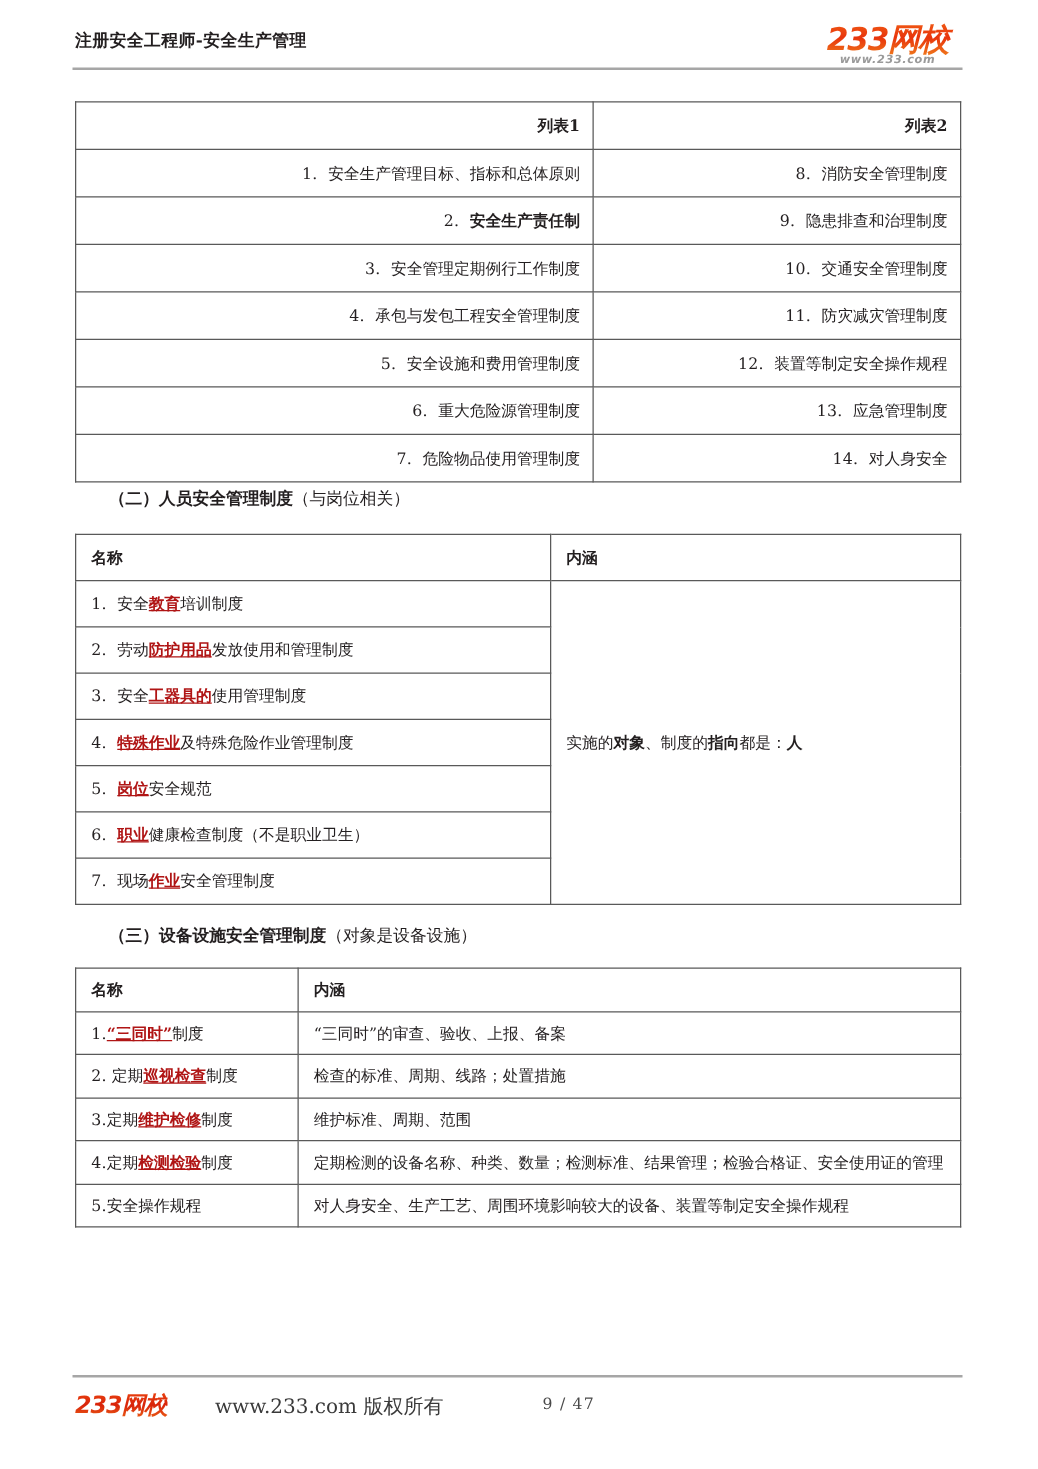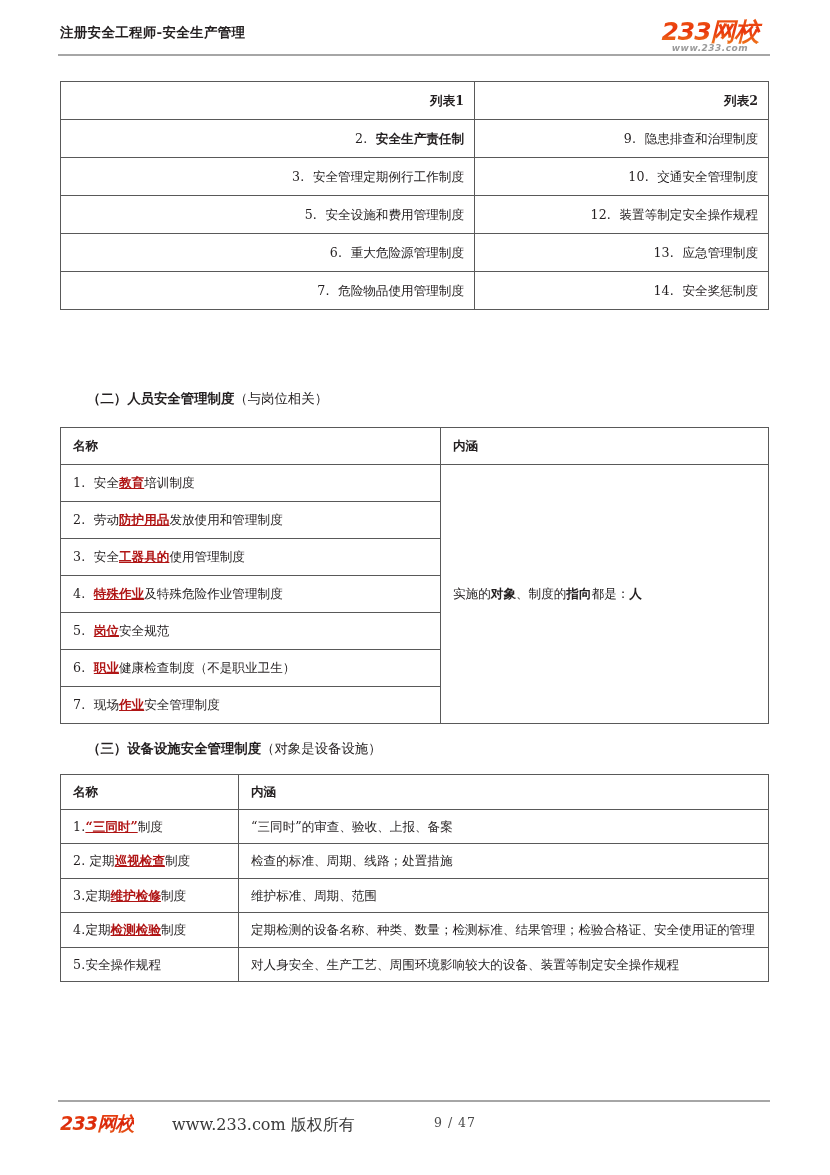--- a/index.html
+++ b/index.html
@@ -209,38 +209,46 @@
     <colgroup>
         <col style="width:414px">
         <col style="width:294px">
       </colgroup>
     <tbody id="t1-body">
         <tr>
           <th>列表1</th>
           <th>列表2</th>
         </tr>
         <tr>
+          <td><span class="num">1.&nbsp; </span><span>安全生产管理目标、指标和总体原则</span></td>
+          <td><span class="num">8.&nbsp; </span><span>消防安全管理制度</span></td>
+        </tr>
+        <tr>
           <td><span class="num">2.&nbsp; </span><span class="b">安全生产责任制</span></td>
           <td><span class="num">9.&nbsp; </span><span>隐患排查和治理制度</span></td>
         </tr>
         <tr>
           <td><span class="num">3.&nbsp; </span><span>安全管理定期例行工作制度</span></td>
           <td><span class="num">10.&nbsp; </span><span>交通安全管理制度</span></td>
         </tr>
         <tr>
+          <td><span class="num">4.&nbsp; </span><span>承包与发包工程安全管理制度</span></td>
+          <td><span class="num">11.&nbsp; </span><span>防灾减灾管理制度</span></td>
+        </tr>
+        <tr>
           <td><span class="num">5.&nbsp; </span><span>安全设施和费用管理制度</span></td>
           <td><span class="num">12.&nbsp; </span><span>装置等制定安全操作规程</span></td>
         </tr>
         <tr>
           <td><span class="num">6.&nbsp; </span><span>重大危险源管理制度</span></td>
           <td><span class="num">13.&nbsp; </span><span>应急管理制度</span></td>
         </tr>
         <tr>
           <td><span class="num">7.&nbsp; </span><span>危险物品使用管理制度</span></td>
-          <td><span class="num">14.&nbsp; </span><span>安全奖惩制度</span></td>
+          <td><span class="num">14.&nbsp; </span><span>对人身安全</span></td>
         </tr>
       </tbody>
   </table>
 
   <div class="section-heading" id="heading2">
     <span class="sh-main">（二）人员安全管理制度</span><span class="sh-note">（与岗位相关）</span>
   </div>
 
   <table class="doc" id="table2">
     <colgroup>

